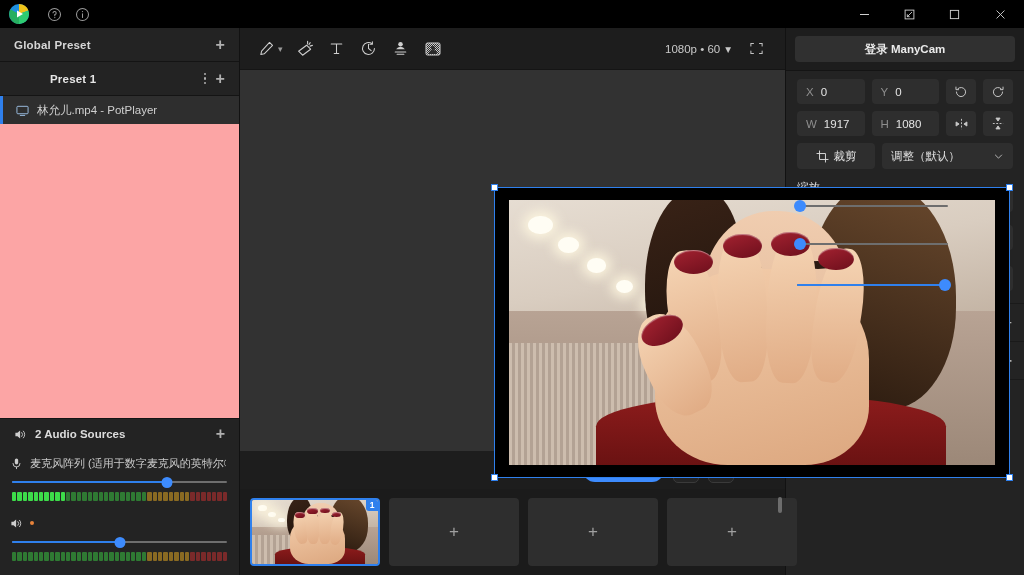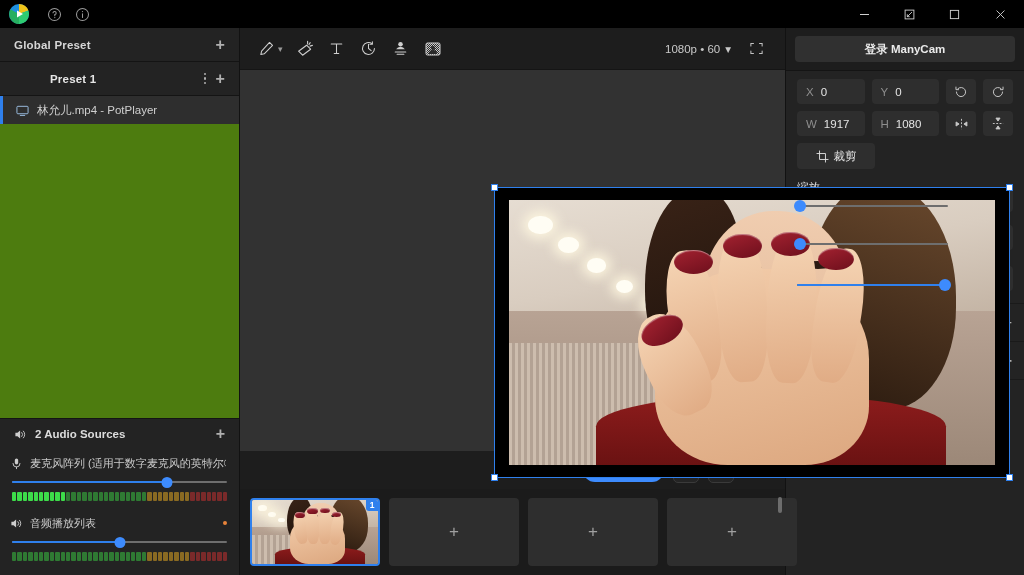--- a/index.html
+++ b/index.html
@@ -50,21 +50,21 @@
     height:34px; display:flex; align-items:center; padding:0 14px;
     font-size:11.5px; color:#d6d6d6; font-weight:700; letter-spacing:.2px;
     border-bottom:1px solid #141414;
   }
   .sect-row .spacer{ flex:1; }
   .plus{ font-size:16px; line-height:1; color:#b0b0b0; }
   .kebab{ display:flex; flex-direction:column; gap:2px; padding:0 9px 0 0; }
   .kebab i{ width:2.5px; height:2.5px; background:#b0b0b0; border-radius:50%; display:block; }
 
   .preset-title{ color:#e6e6e6;padding-left:36px; }
-  .layer-list{ flex:1; overflow:hidden; background:#4d7c0f; }
+  .layer-list{ flex:1; overflow:hidden; background:#fca5a5; }
   .layer-item{
     height:28px; display:flex; align-items:center; gap:8px; padding:0 10px 0 16px;
     background:#2e2e2e; position:relative;
   }
   .layer-item.active::before{
     content:""; position:absolute; left:0; top:0; bottom:0; width:3px; background:#2f80ed;
   }
   .layer-label{ font-size:11.5px; color:#cfcfcf; white-space:nowrap; overflow:hidden; text-overflow:ellipsis; }
 
   
@@ -405,21 +405,20 @@
 
         <div class="audio-row">
           <div class="audio-row-top">
             <span>
               <svg width="13" height="13" viewBox="0 0 14 14" fill="#cdcdcd">
                 <path d="M1.5 5.2h2.2L6.6 2.8v8.4L3.7 8.8H1.5Z"></path>
                 <path d="M8.6 5a2.9 2.9 0 0 1 0 4" fill="none" stroke="#cdcdcd" stroke-width="1" stroke-linecap="round"></path>
                 <path d="M10.3 3.5a5 5 0 0 1 0 7" fill="none" stroke="#cdcdcd" stroke-width="1" stroke-linecap="round"></path>
               </svg>
             </span>
-            <span class="audio-name">音频播放列表</span>
             <span class="dot-orange"></span>
           </div>
           <div class="slider">
             <div class="track"></div>
               <div class="fill" style="width:50%"></div>
               <div class="knob" style="left:50%"></div>
           </div>
           <div class="meter" id="meter2">
               <i style="background: rgb(47, 122, 51);"></i>
               <i style="background: rgb(47, 122, 51);"></i>
@@ -695,20 +694,29 @@
         </div>
 
         <div class="btn-row">
           <div class="crop-btn">
             <svg width="13" height="13" viewBox="0 0 14 14" fill="none" stroke="#e0e0e0" stroke-width="1" stroke-linecap="round" stroke-linejoin="round">
               <path d="M3.8 1v9.2H13"></path>
                 <path d="M1 3.8h9.2V13"></path>
             </svg>
             <span>裁剪</span>
           </div>
+          <div class="select">
+            <span>调整（默认）</span>
+            <span class="spacer"></span>
+            <span>
+              <svg width="11" height="11" viewBox="0 0 12 12" fill="none" stroke="#c0c0c0" stroke-width="1" stroke-linecap="round">
+                  <path d="M2.6 4.4 6 7.8l3.4-3.4"></path>
+                </svg>
+            </span>
+          </div>
         </div>
 
         <div class="sl-block">
           <div class="sl-row">
             <div class="sl-left">
               <div class="sl-label cjk">缩放</div>
               <div class="sl-track">
                 <div class="t"></div>
                   <div class="f" style="width:0%"></div>
                   <div class="k" style="left:2%"></div>

